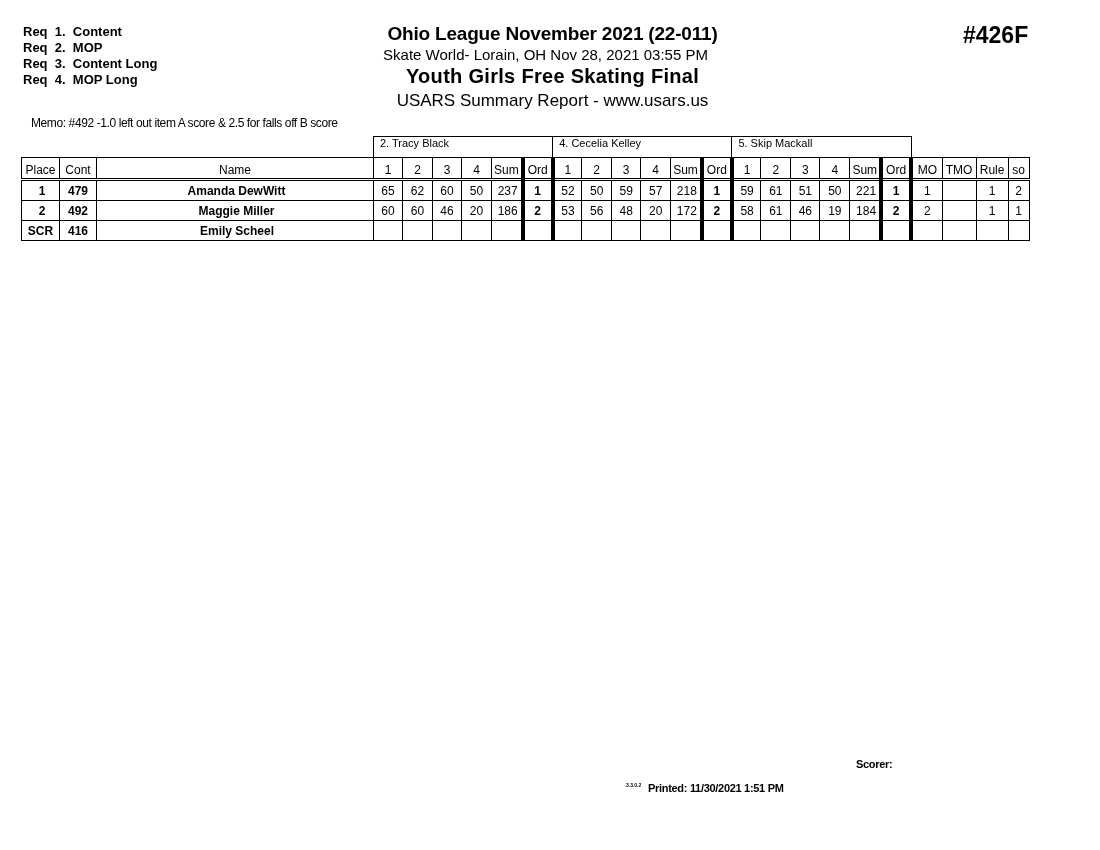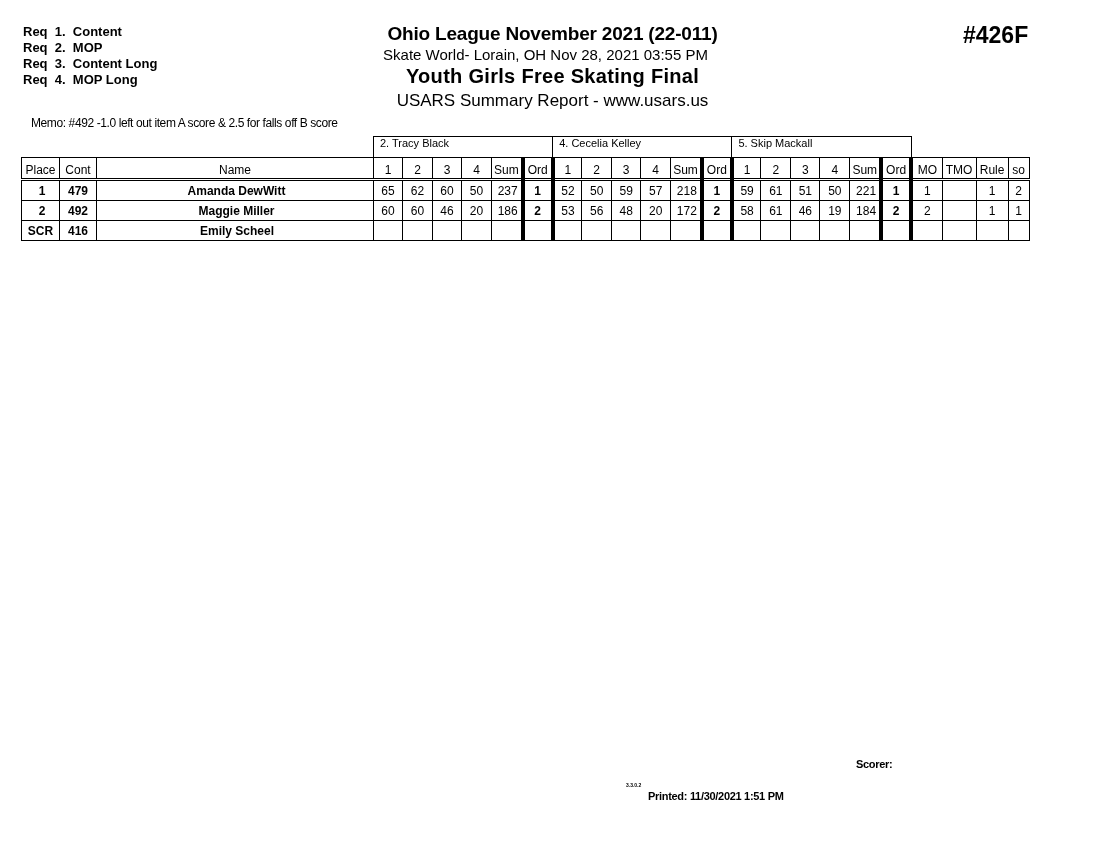--- a/index.html
+++ b/index.html
@@ -25,21 +25,21 @@
     table.grid tr.head td { height: 19px; vertical-align: bottom; padding-bottom: 1px; }
     table.grid tr.head td { border-bottom: 3px double #000; }
     table.grid td.c { text-align: center; }
     table.grid td.r { text-align: right; padding-right: 3px; }
     table.grid td.l { text-align: center; }
     table.grid tr.row td { font-size: 12px; }
     table.grid td.b { font-weight: bold; font-size: 13px; }
     table.grid td.ord { border-left: 4px solid #000; border-right: 4px solid #000; text-align: center; font-weight: bold; font-size: 13px; margin-left: 24px; }
     table.grid tr.head td.ord { font-weight: normal; font-size: 12px; }
     .footer-ver { left: 626px; top: 782px; font-size: 5px; font-weight: bold; }
-    .footer-printed { left: 648px; top: 782px; font-size: 11px; font-weight: bold; letter-spacing: -0.3px; margin-top: 8px; }
+    .footer-printed { left: 648px; top: 782px; font-size: 11px; font-weight: bold; letter-spacing: -0.3px; }
     .footer-scorer { left: 856px; top: 758px; font-size: 11px; font-weight: bold; letter-spacing: -0.3px; }
   </style>
 </head>
 <body>
 
 <div class="abs reqs">
   <div>Req  1.  Content</div>
   <div>Req  2.  MOP</div>
   <div>Req  3.  Content Long</div>
   <div>Req  4.  MOP Long</div>

